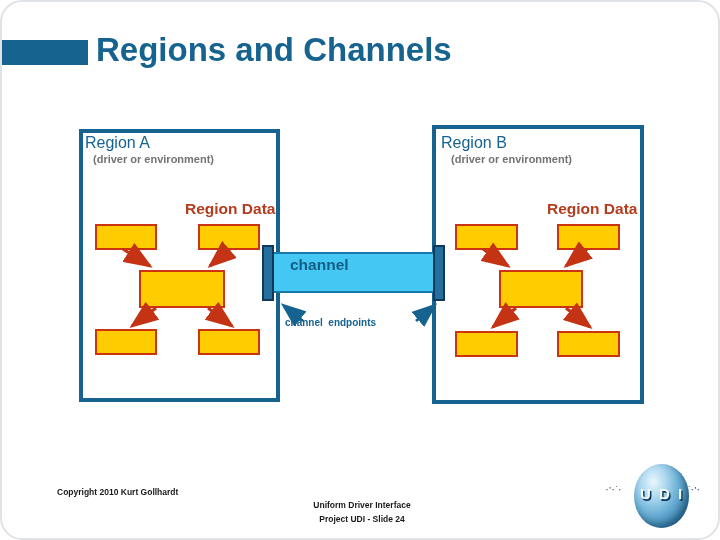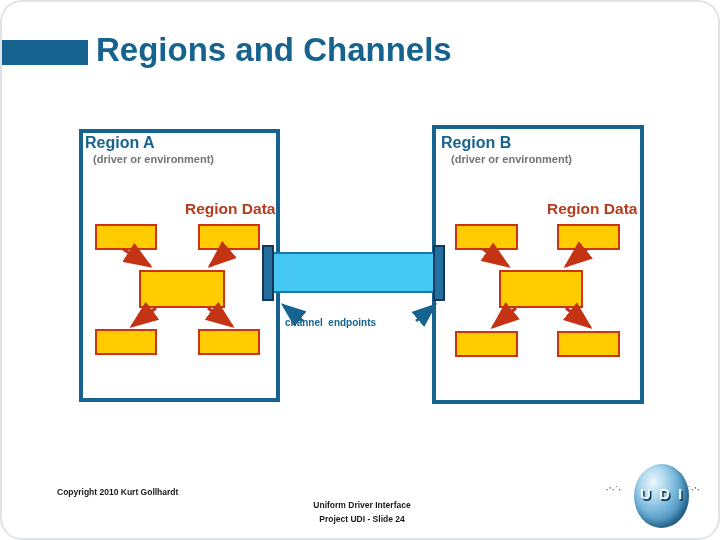--- a/index.html
+++ b/index.html
@@ -7,21 +7,21 @@
     position:relative;width:720px;height:540px;box-sizing:border-box;
     background:#ffffff;border:2px solid #dfe3e7;border-radius:22px;overflow:hidden;
     font-family:"Liberation Sans",sans-serif;
   }
   .title-accent{position:absolute;left:0;top:38px;width:86px;height:25px;background:#166390;}
   .slide-title{position:absolute;left:94px;top:29px;font-size:33px;font-weight:bold;color:#166390;white-space:nowrap;text-align:right;}
 
   .region{position:absolute;box-sizing:border-box;border:4px solid #166390;background:#ffffff;}
   .region-a{left:77px;top:127px;width:201px;height:273px;}
   .region-b{left:430px;top:123px;width:212px;height:279px;}
-  .region-name{position:absolute;font-size:16px;font-weight:bold;color:#166390;white-space:nowrap;}
+  .region-name{position:absolute;font-size:16px;font-weight:normal;color:#166390;white-space:nowrap;}
   .region-sub{position:absolute;font-size:11px;font-weight:bold;color:#737373;white-space:nowrap;}
   .ra-name{left:83px;top:132px;} .ra-sub{left:91px;top:151px;}
   .rb-name{left:439px;top:132px;} .rb-sub{left:449px;top:151px;}
   .data-label{position:absolute;font-size:15.5px;font-weight:bold;color:#B33D1E;white-space:nowrap;margin-left:48px;}
   .ra-data{left:135px;top:198px;} .rb-data{left:497px;top:198px;}
 
   .ybox{position:absolute;box-sizing:border-box;background:#FFCC00;border:2px solid #CC3311;}
   .a1{left:93px;top:222px;width:62px;height:26px;}
   .a2{left:196px;top:222px;width:62px;height:26px;}
   .a3{left:137px;top:268px;width:86px;height:38px;}
@@ -110,20 +110,21 @@
       <line x1="564" y1="306" x2="588" y2="325" marker-end="url(#red-arrow)"></line>
     </g>
     <g stroke="#166390" stroke-width="2.8" stroke-dasharray="5 4">
       <line x1="301" y1="319" x2="281" y2="303" marker-end="url(#teal-arrow)"></line>
       <line x1="414" y1="319" x2="433" y2="303" marker-end="url(#teal-arrow)"></line>
     </g>
   </svg>
 
   <div class="channel-box">
     <div class="channel-label">
+      <div>channel</div>
     </div>
   </div>
   <div class="endpoint ep-left"></div>
   <div class="endpoint ep-right"></div>
   <div class="endpoints-label">channel  endpoints</div>
 
   <div class="copyright">Copyright 2010 Kurt Gollhardt</div>
   <div class="footer-center fc1">Uniform Driver Interface</div>
   <div class="footer-center fc2">Project UDI  -  Slide 24</div>
 

